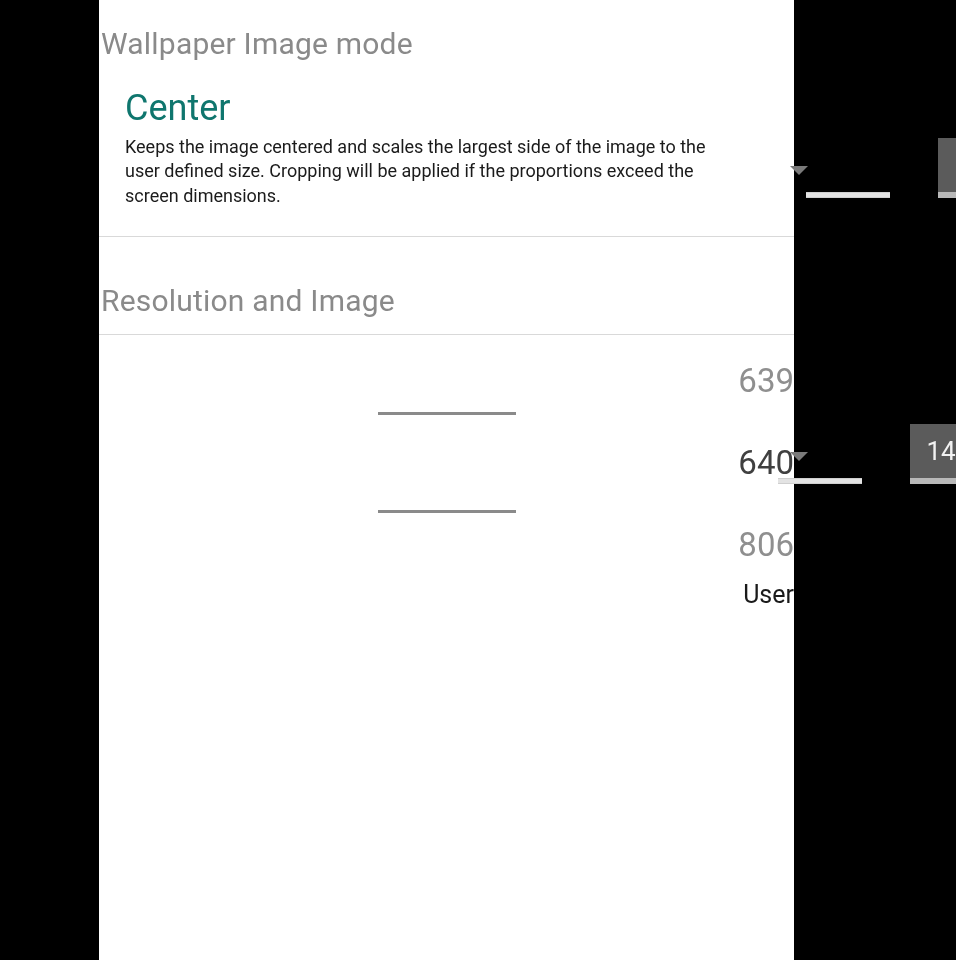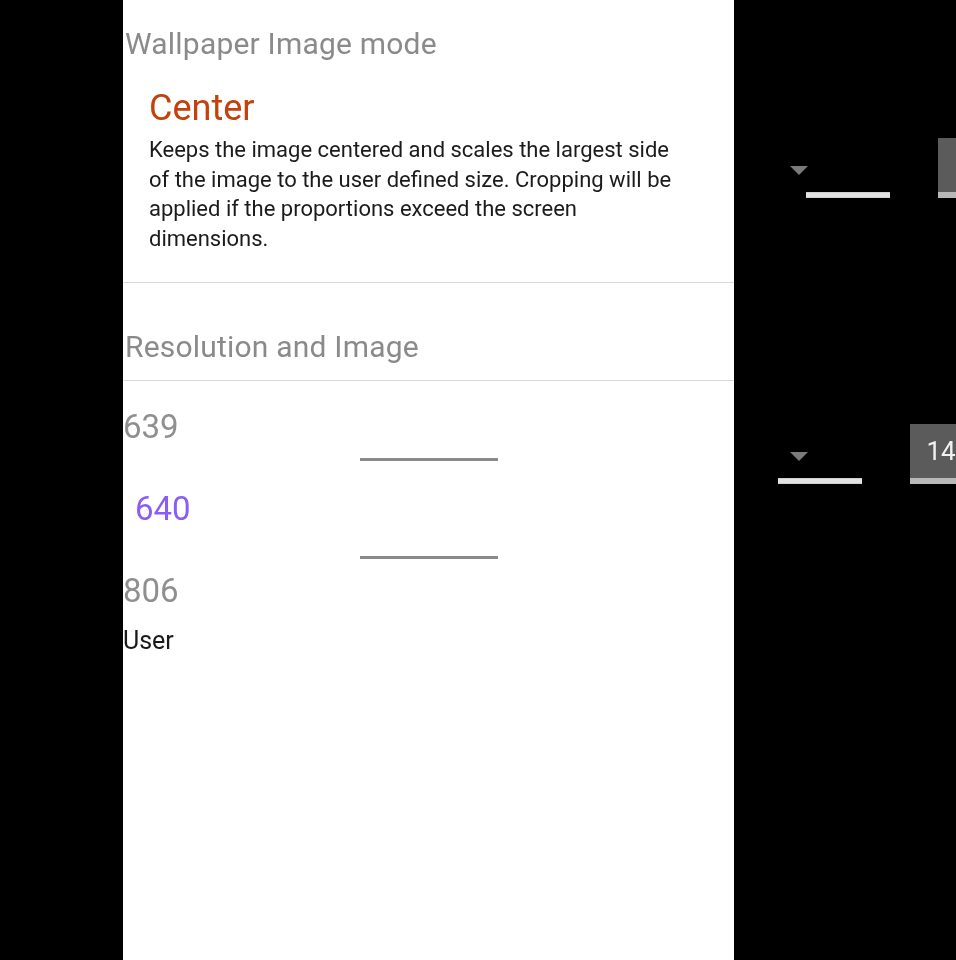--- a/index.html
+++ b/index.html
@@ -10,45 +10,45 @@
   body {
     font-family: Roboto, "Helvetica Neue", Arial, sans-serif;
     background: #000;
     width: 956px;
     height: 960px;
     position: relative;
     overflow: hidden;
   }
   .panel {
     position: absolute;
-    left: 123px;
+    left: 99px;
     top: 0;
-    width: 611px;
+    width: 695px;
     height: 960px;
     background: #fff;
   }
   .section-header {
     font-size: 30px;
     color: #8a8a8a;
     font-weight: 400;
     padding: 26px 2px 8px 2px;
     letter-spacing: 0.2px;
   }
   .item {
     position: relative;
     padding: 18px 60px 20px 26px;
   }
   .item-title {
     font-size: 36px;
-    color: #c2410c;
+    color: #0f766e;
     font-weight: 400;
     margin-bottom: 6px;
   }
   .item-desc {
-    font-size: 22px;
+    font-size: 18px;
     color: #1b1b1b;
     line-height: 1.35;
     font-weight: 400;
   }
   .divider {
     height: 1px;
     background: #d9d9d9;
     margin: 8px 0 0 0;
   }
   .dropdown-arrow {
@@ -100,32 +100,32 @@
     width: 84px;
   }
   .callout2 {
     left: 778px;
     top: 424px;
   }
   .callout2 .connector {
     width: 84px;
   }
   .picker-wrap {
-    text-align: left;
+    text-align: right;
     padding-top: 14px;
   }
   .picker-value {
     font-size: 33px;
     color: #8f8f8f;
     padding: 12px 0;
   }
   .picker-selected {
     font-size: 33px;
-    color: #8b5cf6;
-    padding: 28px 12px;
+    color: #404040;
+    padding: 28px 0;
   }
   .picker-line {
     width: 138px;
     height: 3px;
     background: #8a8a8a;
     margin: 0 auto;
   }
   .picker-caption {
     font-size: 25px;
     color: #1a1a1a;

